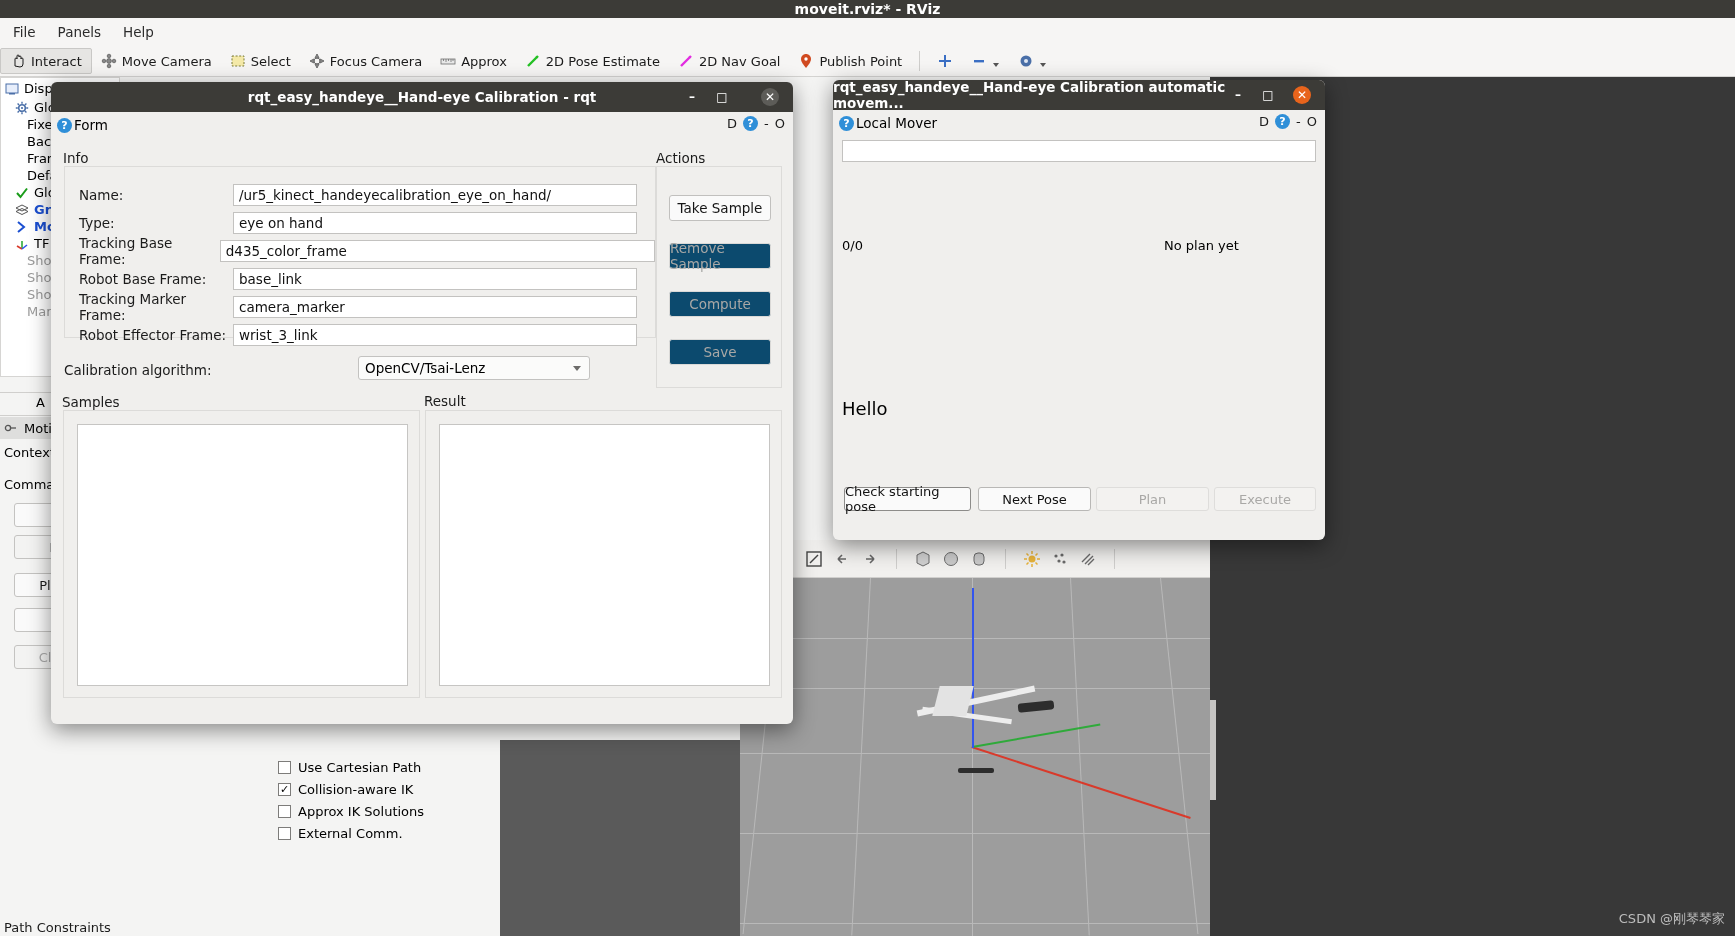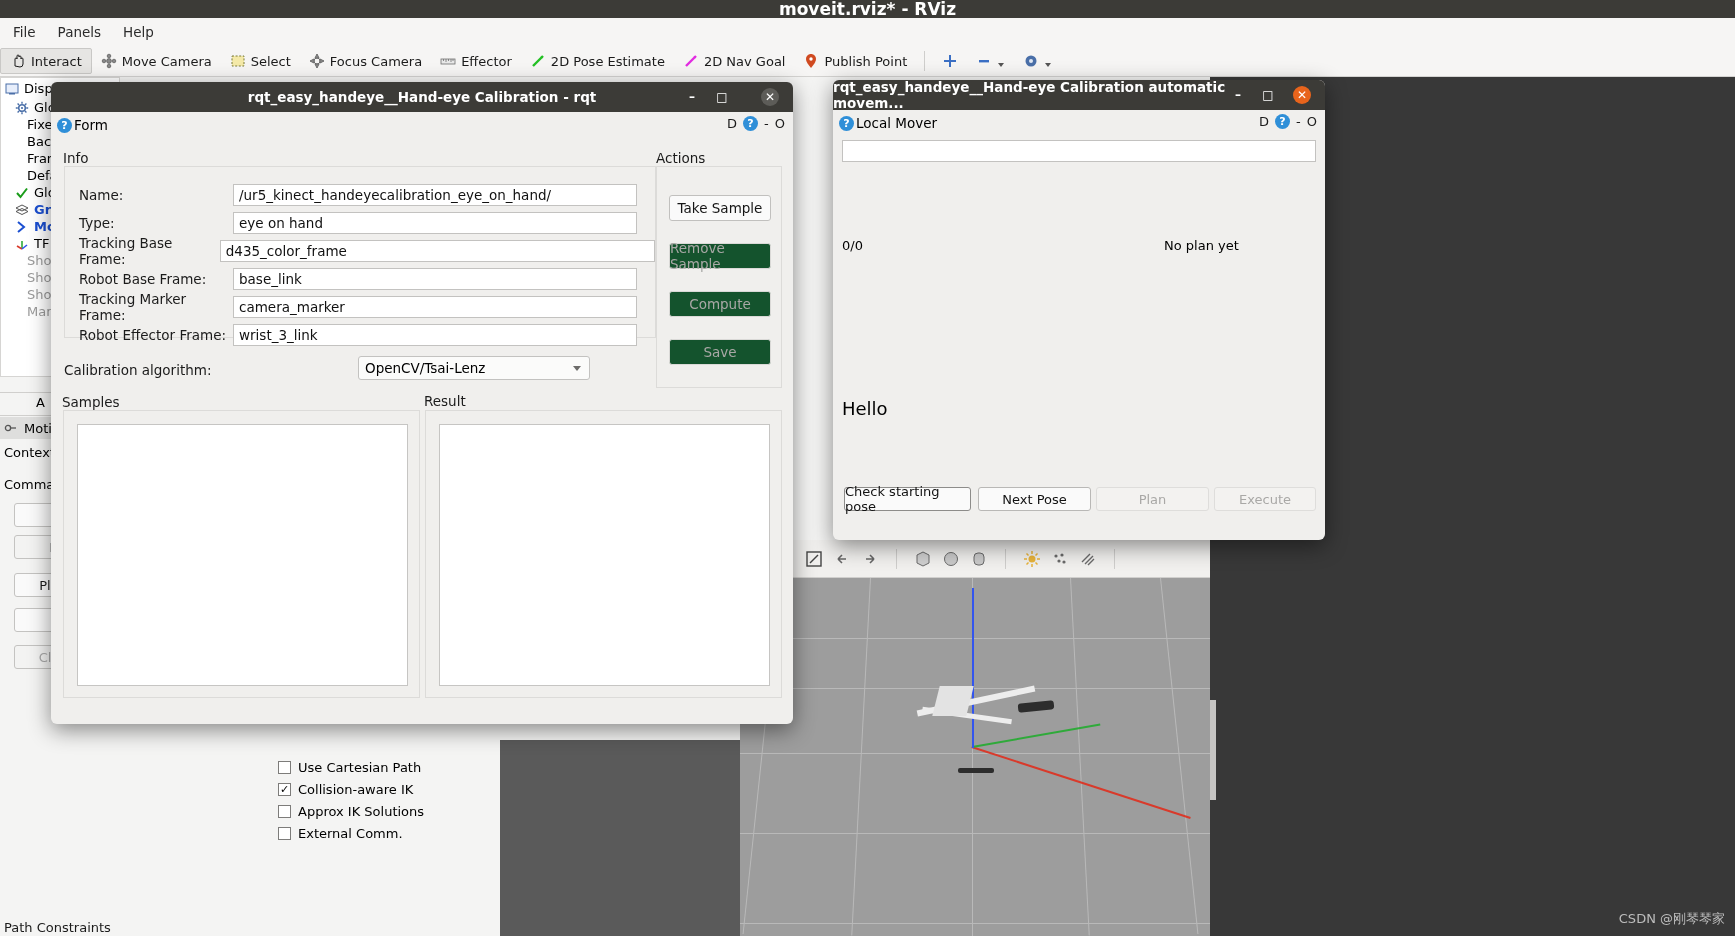--- a/index.html
+++ b/index.html
@@ -5,21 +5,21 @@
   html,body{margin:0;padding:0;}
   body{
     width:1735px;height:936px;overflow:hidden;position:relative;
     font-family:"DejaVu Sans","Liberation Sans",sans-serif;
     font-size:13px;color:#000;background:#2e2e2e;
   }
   
   #rviz-window{position:absolute;left:0;top:0;width:1735px;height:936px;background:#f4f4f3;}
   #rviz-titlebar{
     position:absolute;left:0;top:0;width:1735px;height:18px;background:#3c3b37;
-    color:#ffffff;font-size:17px;font-weight:bold;text-align:center;line-height:18px;
+    color:#ffffff;font-size:14px;font-weight:bold;text-align:center;line-height:18px;
   }
   #rviz-menubar{
     position:absolute;left:0;top:18px;width:1735px;height:28px;background:#f6f5f4;
     border-bottom:1px solid #dcdbd9;display:flex;align-items:center;padding-left:2px;
   }
   .menu-item{padding:3px 11px;font-size:13.5px;color:#2b2b2b;cursor:default;}
 
   #rviz-toolbar{
     position:absolute;left:0;top:46px;width:1735px;height:30px;background:#f6f5f4;
     border-bottom:1px solid #d4d3d1;display:flex;align-items:center;
@@ -102,21 +102,21 @@
   .frow{display:flex;align-items:center;height:28px;margin-bottom:0px;}
   .flabel{font-size:13.5px;color:#1b1b1b;}
   .finput{height:22px;background:#ffffff;border:1px solid #c3c2c0;box-sizing:border-box;
     font-size:13.5px;color:#111;padding:2px 5px;font-family:"DejaVu Sans","Liberation Sans",sans-serif;}
   .combo{height:24px;background:#fbfbfa;border:1px solid #c3c2c0;box-sizing:border-box;border-radius:3px;
     display:flex;align-items:center;padding:0 6px;font-size:13.5px;position:relative;}
   .combo .arrow{position:absolute;right:8px;top:9px;width:0;height:0;border-left:4px solid transparent;
     border-right:4px solid transparent;border-top:5px solid #6d6c6a;}
   .abtn{height:26px;background:#fafafa;border:1px solid #c1c0be;border-radius:3px;font-size:13.5px;
     display:flex;align-items:center;justify-content:center;color:#151515;box-sizing:border-box;}
-  .abtn.disabled{color:#a9a8a6;background:#14532d;border-color:#dad9d7;}
+  .abtn.disabled{color:#a9a8a6;background:#0c4a6e;border-color:#dad9d7;}
   .listbox{background:#ffffff;border:1px solid #c6c5c3;box-sizing:border-box;}
 
   
   #dlg-mover{left:833px;top:80px;width:492px;height:460px;border-radius:6px;}
   .lm-input{height:22px;background:#ffffff;border:1px solid #c3c2c0;box-sizing:border-box;}
   .lm-btn{height:24px;background:#fafafa;border:1px solid #b9b8b6;border-radius:3px;font-size:13px;
     display:flex;align-items:center;justify-content:center;box-sizing:border-box;color:#121212;}
   .lm-btn.disabled{color:#a9a8a6;background:#f3f2f0;border-color:#dedddb;}
   .lm-btn.primary{border-color:#8d8c8a;}
 
@@ -177,21 +177,21 @@
       </span>
       <span>Focus Camera</span>
     </div>
     <div class="tool-btn">
       <span class="ticon">
         <svg width="16" height="16" viewBox="0 0 16 16">
             <rect x="1" y="6" width="14" height="5" fill="#e8e8e8" stroke="#6f6f6f" stroke-width=".8"></rect>
             <path d="M3.5 6v2M6 6v3M8.5 6v2M11 6v3M13 6v2" stroke="#6f6f6f" stroke-width=".8"></path>
           </svg>
       </span>
-      <span>Effector</span>
+      <span>Approx</span>
     </div>
     <div class="tool-btn">
       <span class="ticon">
         <svg width="16" height="16" viewBox="0 0 16 16">
             <path d="M3 13 L13 3" stroke="#24c024" stroke-width="2.4"></path>
             <path d="M13 3 L10.5 3.6 L12.4 5.5 Z" fill="#24c024"></path>
           </svg>
       </span>
       <span>2D Pose Estimate</span>
     </div>

